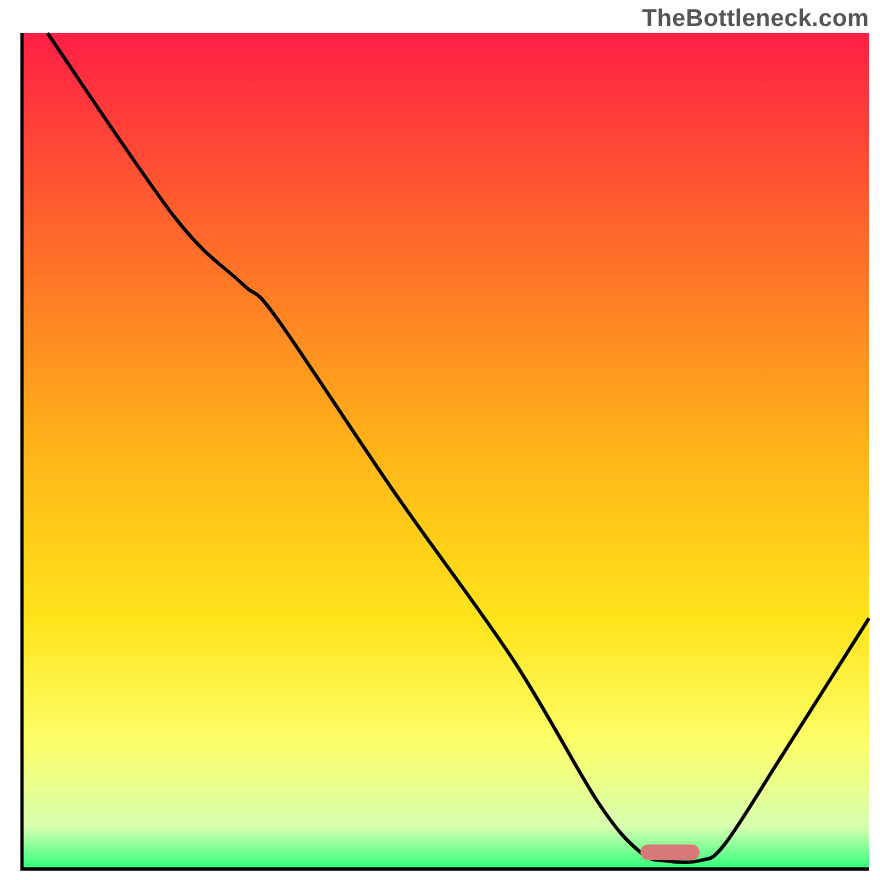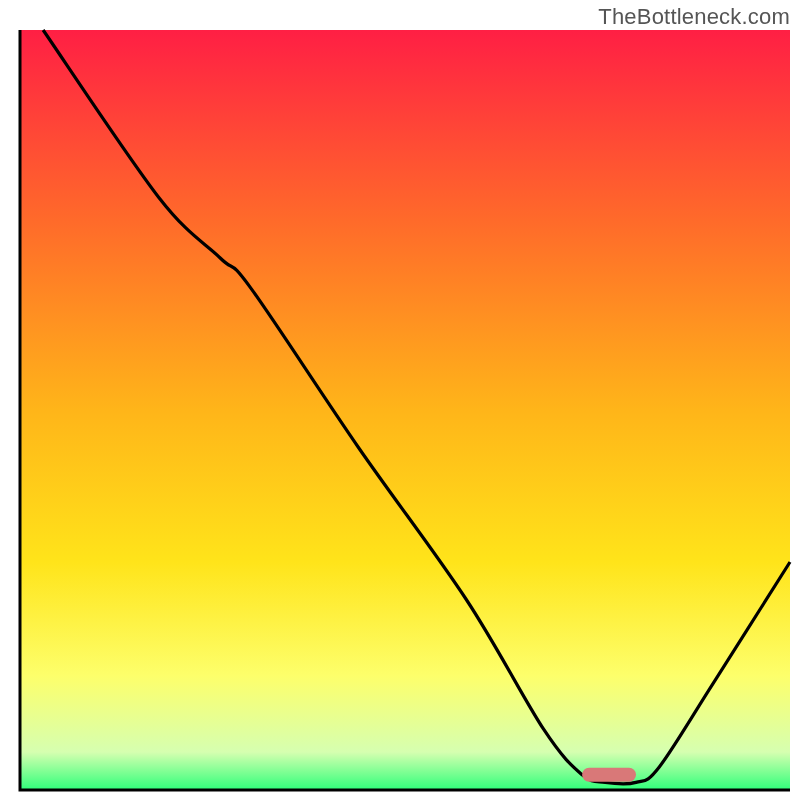--- a/index.html
+++ b/index.html
@@ -13,21 +13,21 @@
   .container {
     position: relative;
     width: 800px;
     height: 800px;
   }
   .watermark {
     position: absolute;
     top: 4px;
     right: 10px;
     font-size: 22px;
-    font-weight: 400;
+    font-weight: 700;
     color: #555555;
     letter-spacing: 0.2px;
     z-index: 10;
   }
   svg {
     position: absolute;
     top: 0;
     left: 0;
   }
 </style>

